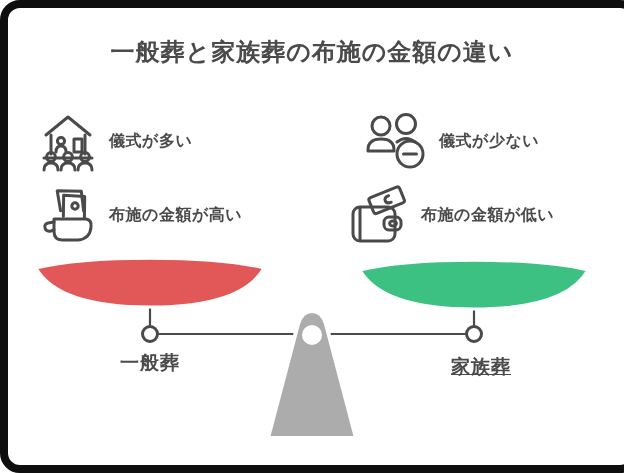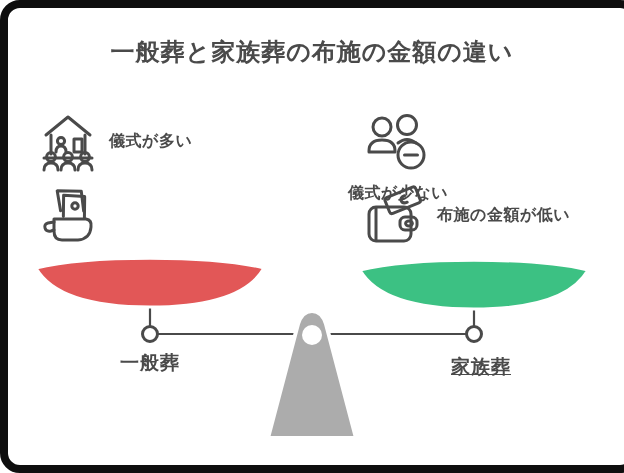--- a/index.html
+++ b/index.html
@@ -70,37 +70,38 @@
   <div class="item" style="left:42px;top:186px;height:58px;">
     <svg class="ic" width="58" height="58" viewBox="0 0 58 58">
       <g class="lineart" stroke-width="2.6">
         <path d="M18 24 L16 4 L40 6 L41 26" transform="rotate(-4 28 16)"></path>
         <path d="M21 30 L22 9 L43 11 L42 32" transform="rotate(-2 32 20)"></path>
         <circle cx="33" cy="20" r="3.2"></circle>
         <path d="M12 33 L44 33 Q50 34 49 41 Q48 53 36 54 L20 54 Q12 54 12 45 Z"></path>
         <path d="M12 36 L6 37 Q2 38 3 42 Q4 46 9 45 L12 44"></path>
       </g>
     </svg>
+    <div class="lbl">布施の金額が高い</div>
   </div>
 
-  <div class="item" style="left:348px;top:110px;height:62px;flex-direction:column;">
+  <div class="item" style="left:364px;top:110px;height:62px;">
     <svg class="ic" width="66" height="64" viewBox="0 0 66 64">
       <g class="lineart" stroke-width="3">
         <circle cx="17" cy="17" r="9"></circle>
         <path d="M4 42 v-1 q0 -11 13 -11 q13 0 13 11 v1 z"></path>
         <circle cx="42" cy="15" r="9.5"></circle>
         <path d="M33 33 q9 -7 18 0"></path>
         <circle cx="46" cy="45" r="13"></circle>
         <path d="M39.5 45 h13"></path>
       </g>
     </svg>
     <div class="lbl">儀式が少ない</div>
   </div>
 
-  <div class="item" style="left:364px;top:184px;height:62px;">
+  <div class="item" style="left:348px;top:184px;height:62px;">
     <svg class="ic" width="64" height="62" viewBox="0 0 64 62">
       <g class="lineart" stroke-width="2.8">
         <g transform="rotate(-22 38 16)">
           <rect x="22" y="8" width="33" height="17" rx="2.5"></rect>
           <path d="M42 13 q-5 0 -5 3.5 q0 3.5 5 3.5"></path>
         </g>
         <rect x="5" y="23" width="42" height="34" rx="7"></rect>
         <path d="M12 24 v32"></path>
         <rect x="36" y="33" width="17" height="13" rx="5"></rect>
         <ellipse cx="45" cy="39.5" rx="3.4" ry="2.4"></ellipse>

